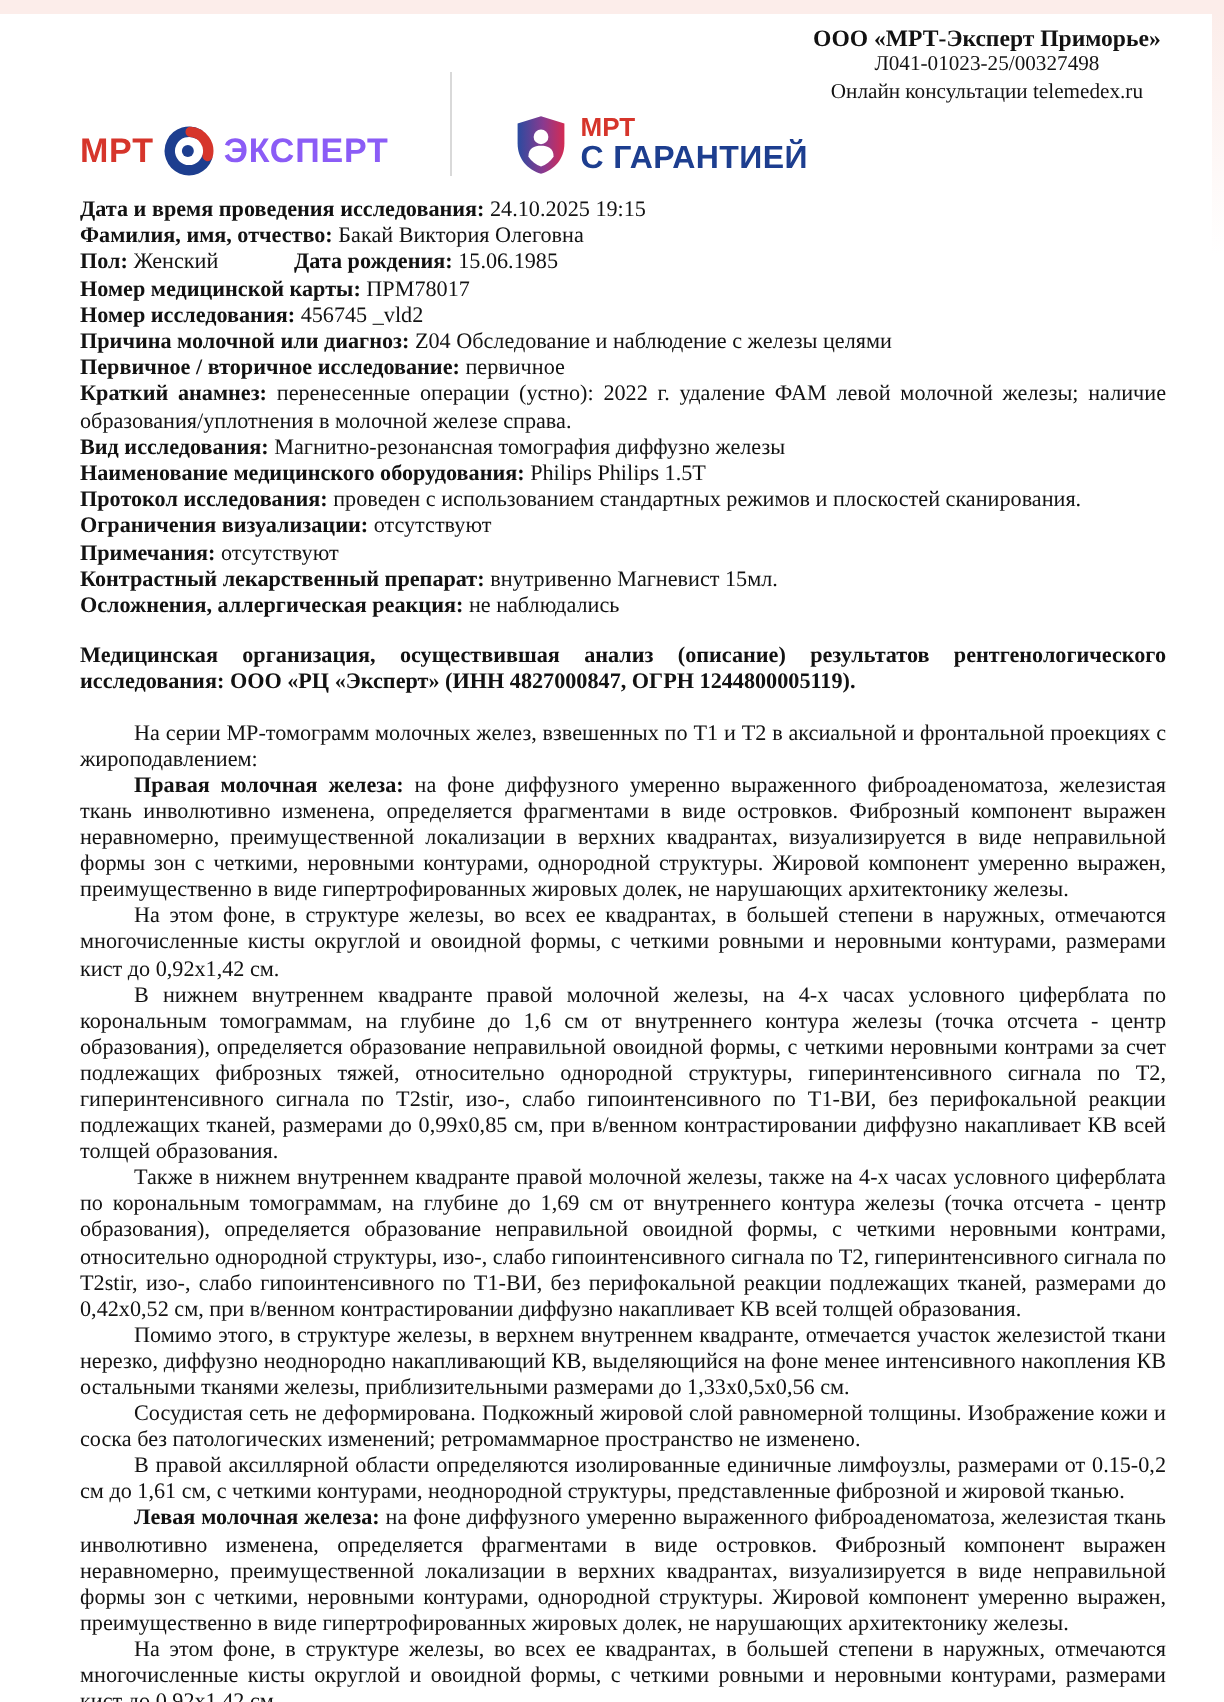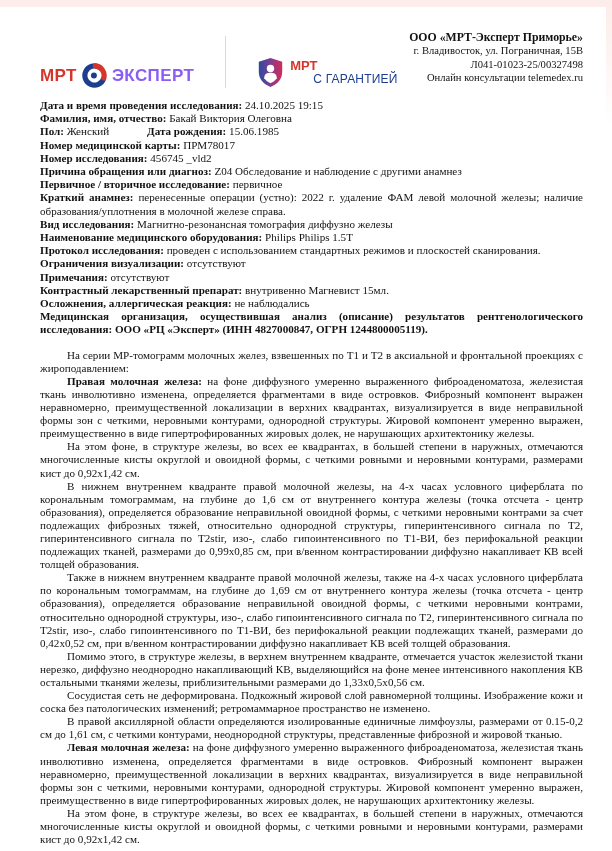--- a/index.html
+++ b/index.html
@@ -18,32 +18,32 @@
   .header{display:flex;justify-content:space-between;align-items:flex-start;height:88px;}
   .logos{display:flex;align-items:flex-end;gap:25px;margin-top:25px;
     font-family:"Liberation Sans","DejaVu Sans",sans-serif;white-space:nowrap;}
   .l1{display:flex;align-items:center;gap:5px;}
   .l1 .red{color:#d6352b;font-weight:bold;font-size:17px;letter-spacing:.4px;}
   .l1 .navy{color:#8b5cf6;font-weight:bold;font-size:17px;letter-spacing:.4px;}
   .vline{width:1px;height:52px;background:#d9d9d9;margin:0 6px;}
   .l2{display:flex;align-items:center;gap:6px;}
   .l2text{display:flex;flex-direction:column;line-height:1.08;}
   .l2 .red{color:#d6352b;font-weight:bold;font-size:13px;}
-  .l2 .navy{color:#1d3e8f;font-weight:normal;font-size:12px;letter-spacing:.2px;margin-left:23px;}
+  .l2 .navy{color:#1d3e8f;font-weight:bold;font-size:16px;letter-spacing:.2px;}
   .icon-wrap{display:inline-flex;}
-  .company{width:274px;text-align:right;font-size:10.6px;line-height:13.4px;margin-top:20px;}
+  .company{width:274px;text-align:center;font-size:10.6px;line-height:13.4px;margin-top:2px;}
   .company .name{font-weight:bold;font-size:11.8px;}
 
   
   .fields{margin-top:0;}
   .field{margin:0;font-size:11.1px;line-height:13.2px;}
   .field b{font-weight:bold;}
   .pair-first{display:inline-block;width:107px;}
   .just{text-align:justify;}
-  .bold-all, .bold-all span{font-weight:bold;}
+  .bold-all, .bold-all span{font-weight:bold;margin-top:12px;}
 
   
   .report{margin-top:12px;}
   .para{margin:0;font-size:11.1px;line-height:13.1px;text-align:justify;text-indent:27px;}
   .para b{font-weight:bold;}
 </style>
 </head>
 <body>
 
 <div class="top-strip"></div>
@@ -81,33 +81,32 @@
           </svg>
         </span>
         <span class="l2text">
           <span class="red">МРТ</span>
           <span class="navy">С ГАРАНТИЕЙ</span>
         </span>
       </div>
     </div>
     <div class="company">
       <div class="name">ООО «МРТ-Эксперт Приморье»</div>
-      <div>г. Владивосток, ул. Пограничная, 15В</div>
       <div>Л041-01023-25/00327498</div>
       <div>Онлайн консультации telemedex.ru</div>
     </div>
   </div>
 
   <div class="fields">
     <p class="field"><b>Дата и время проведения исследования:</b> <span>24.10.2025 19:15</span></p>
     <p class="field"><b>Фамилия, имя, отчество:</b> <span>Бакай Виктория Олеговна</span></p>
     <p class="field"><span class="pair-first"><b>Пол:</b> <span>Женский</span></span><span><b>Дата рождения:</b> <span>15.06.1985</span></span></p>
     <p class="field"><b>Номер медицинской карты:</b> <span>ПРМ78017</span></p>
     <p class="field"><b>Номер исследования:</b> <span>456745 _vld2</span></p>
-    <p class="field"><b>Причина обращения или диагноз:</b> <span>Z04 Обследование и наблюдение с другими анамнез</span></p>
+    <p class="field"><b>Причина молочной или диагноз:</b> <span>Z04 Обследование и наблюдение с железы целями</span></p>
     <p class="field"><b>Первичное / вторичное исследование:</b> <span>первичное</span></p>
     <p class="field just"><b>Краткий анамнез:</b> <span>перенесенные операции (устно): 2022 г. удаление ФАМ левой молочной железы; наличие образования/уплотнения в молочной железе справа.</span></p>
     <p class="field"><b>Вид исследования:</b> <span>Магнитно-резонансная томография диффузно железы</span></p>
     <p class="field"><b>Наименование медицинского оборудования:</b> <span>Philips Philips 1.5T</span></p>
     <p class="field"><b>Протокол исследования:</b> <span>проведен с использованием стандартных режимов и плоскостей сканирования.</span></p>
     <p class="field"><b>Ограничения визуализации:</b> <span>отсутствуют</span></p>
     <p class="field"><b>Примечания:</b> <span>отсутствуют</span></p>
     <p class="field"><b>Контрастный лекарственный препарат:</b> <span>внутривенно Магневист 15мл.</span></p>
     <p class="field"><b>Осложнения, аллергическая реакция:</b> <span>не наблюдались</span></p>
     <p class="field just bold-all"><b>Медицинская организация, осуществившая анализ (описание) результатов рентгенологического исследования:</b> <span>ООО «РЦ «Эксперт» (ИНН 4827000847, ОГРН 1244800005119).</span></p>

